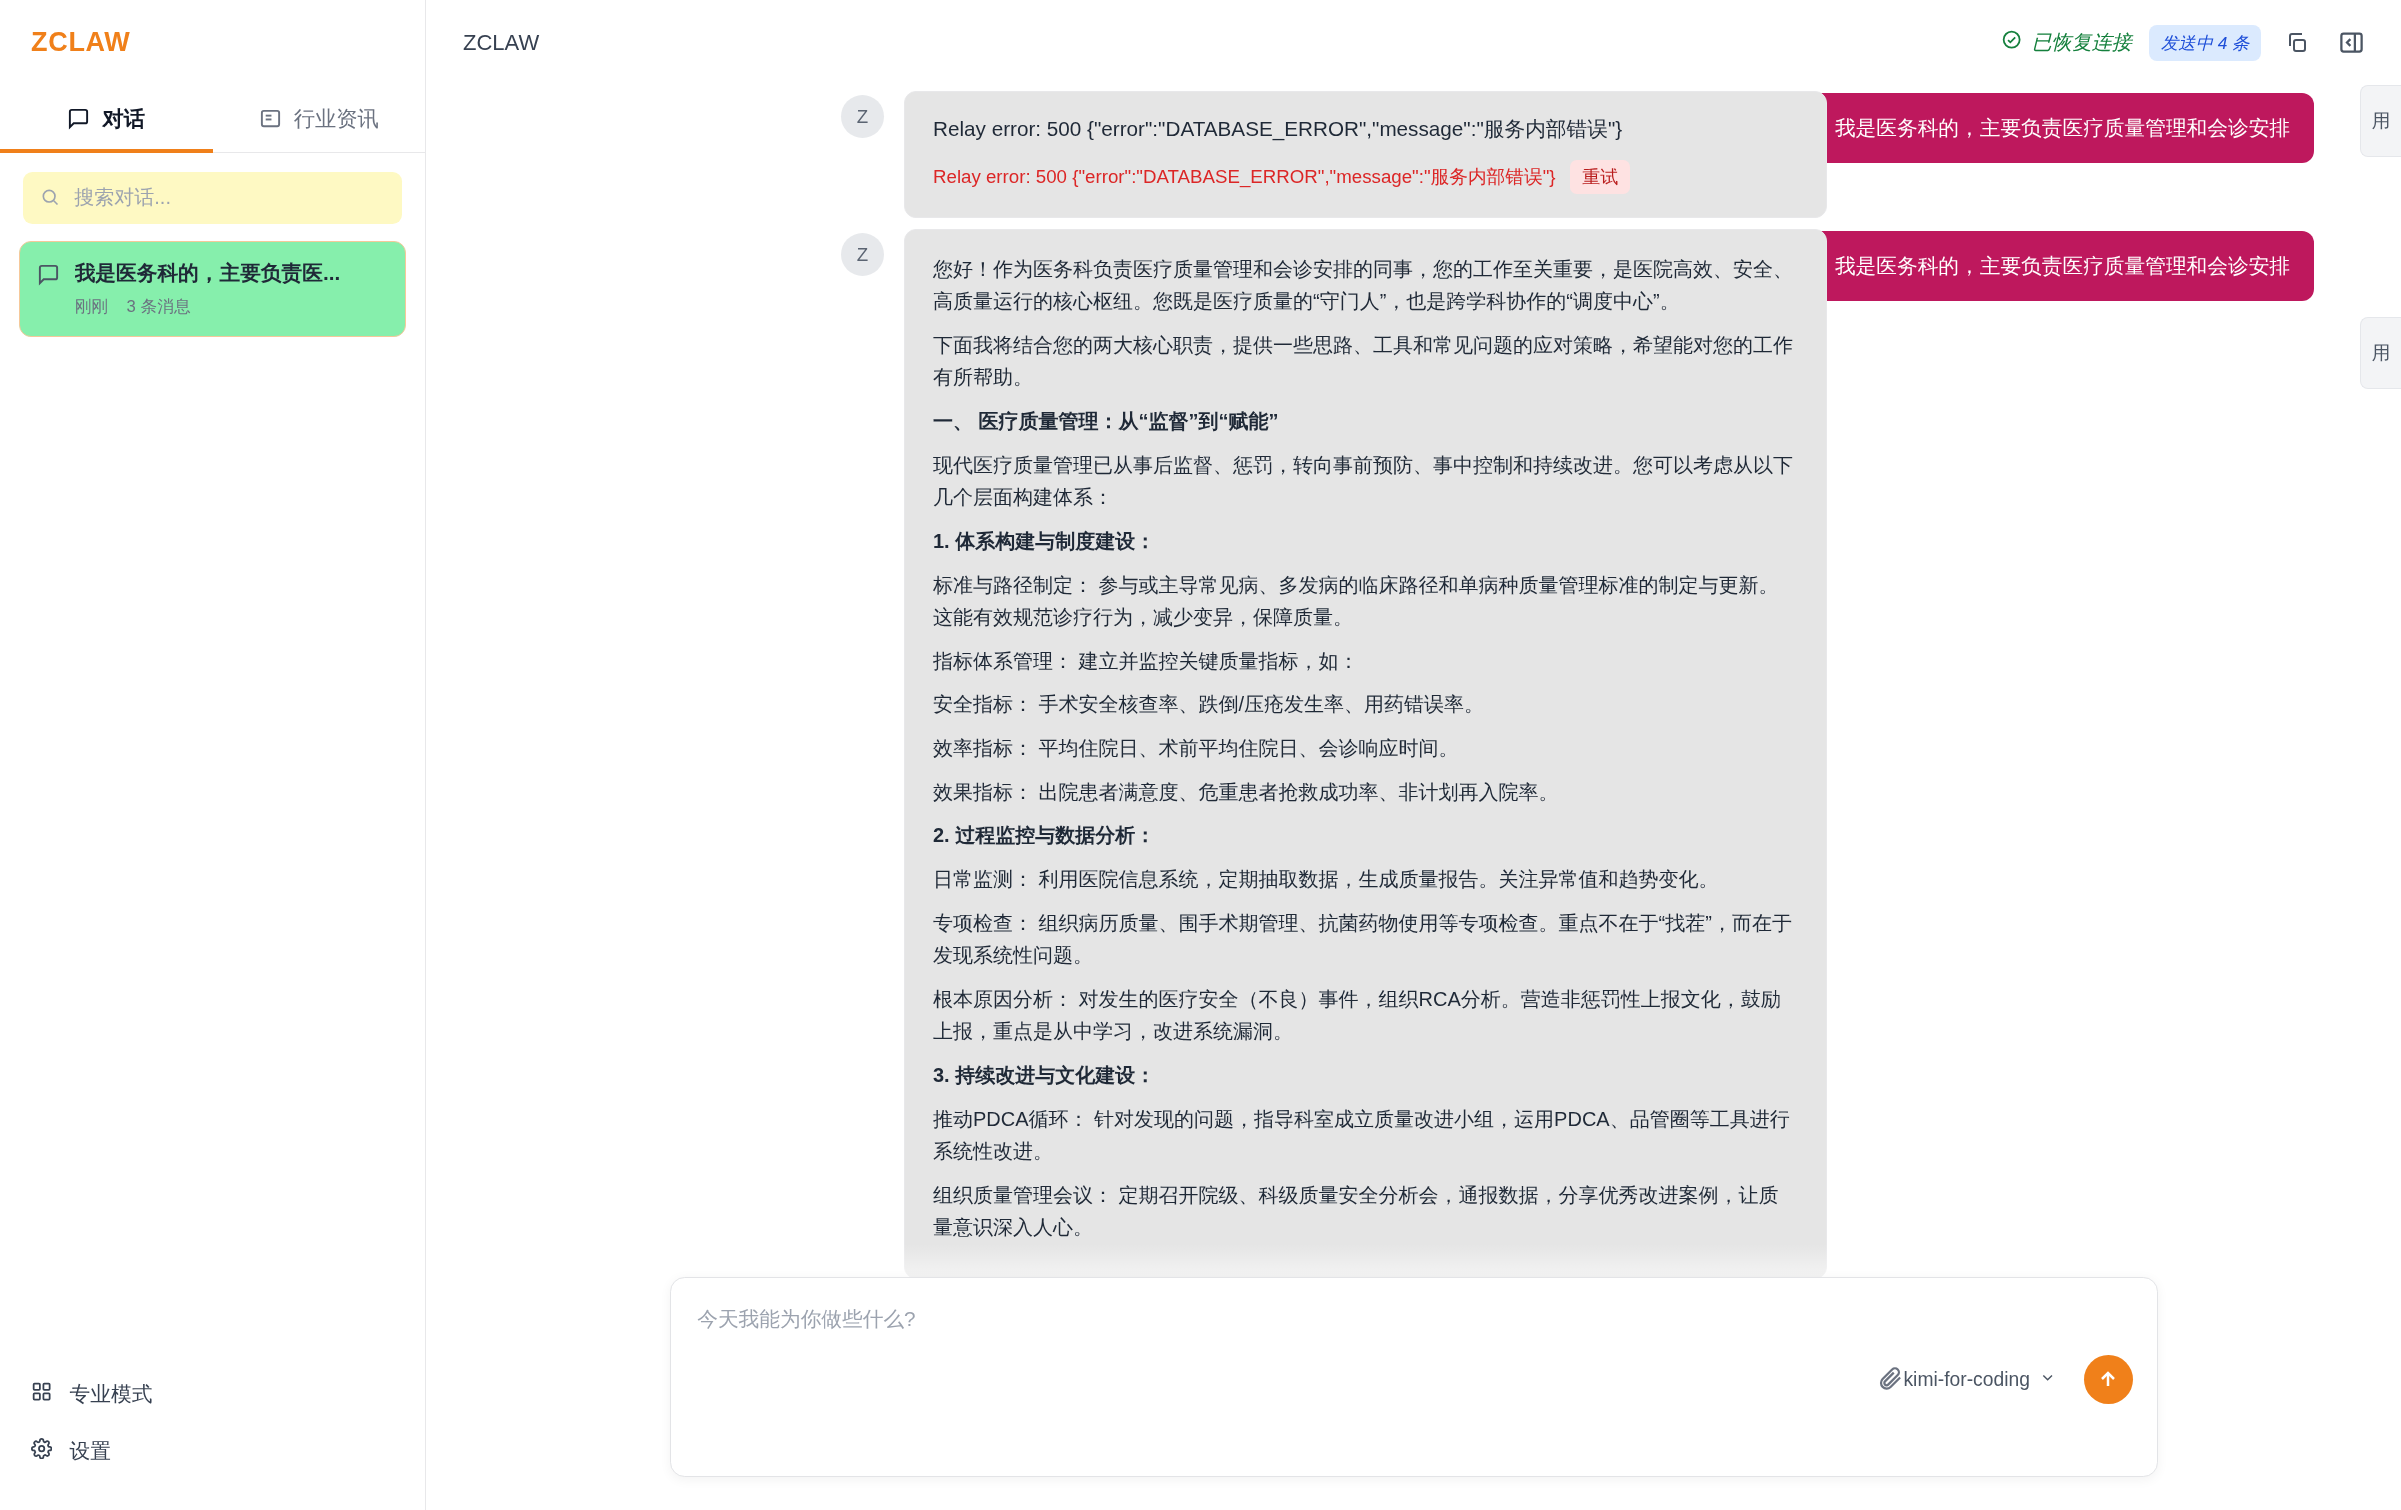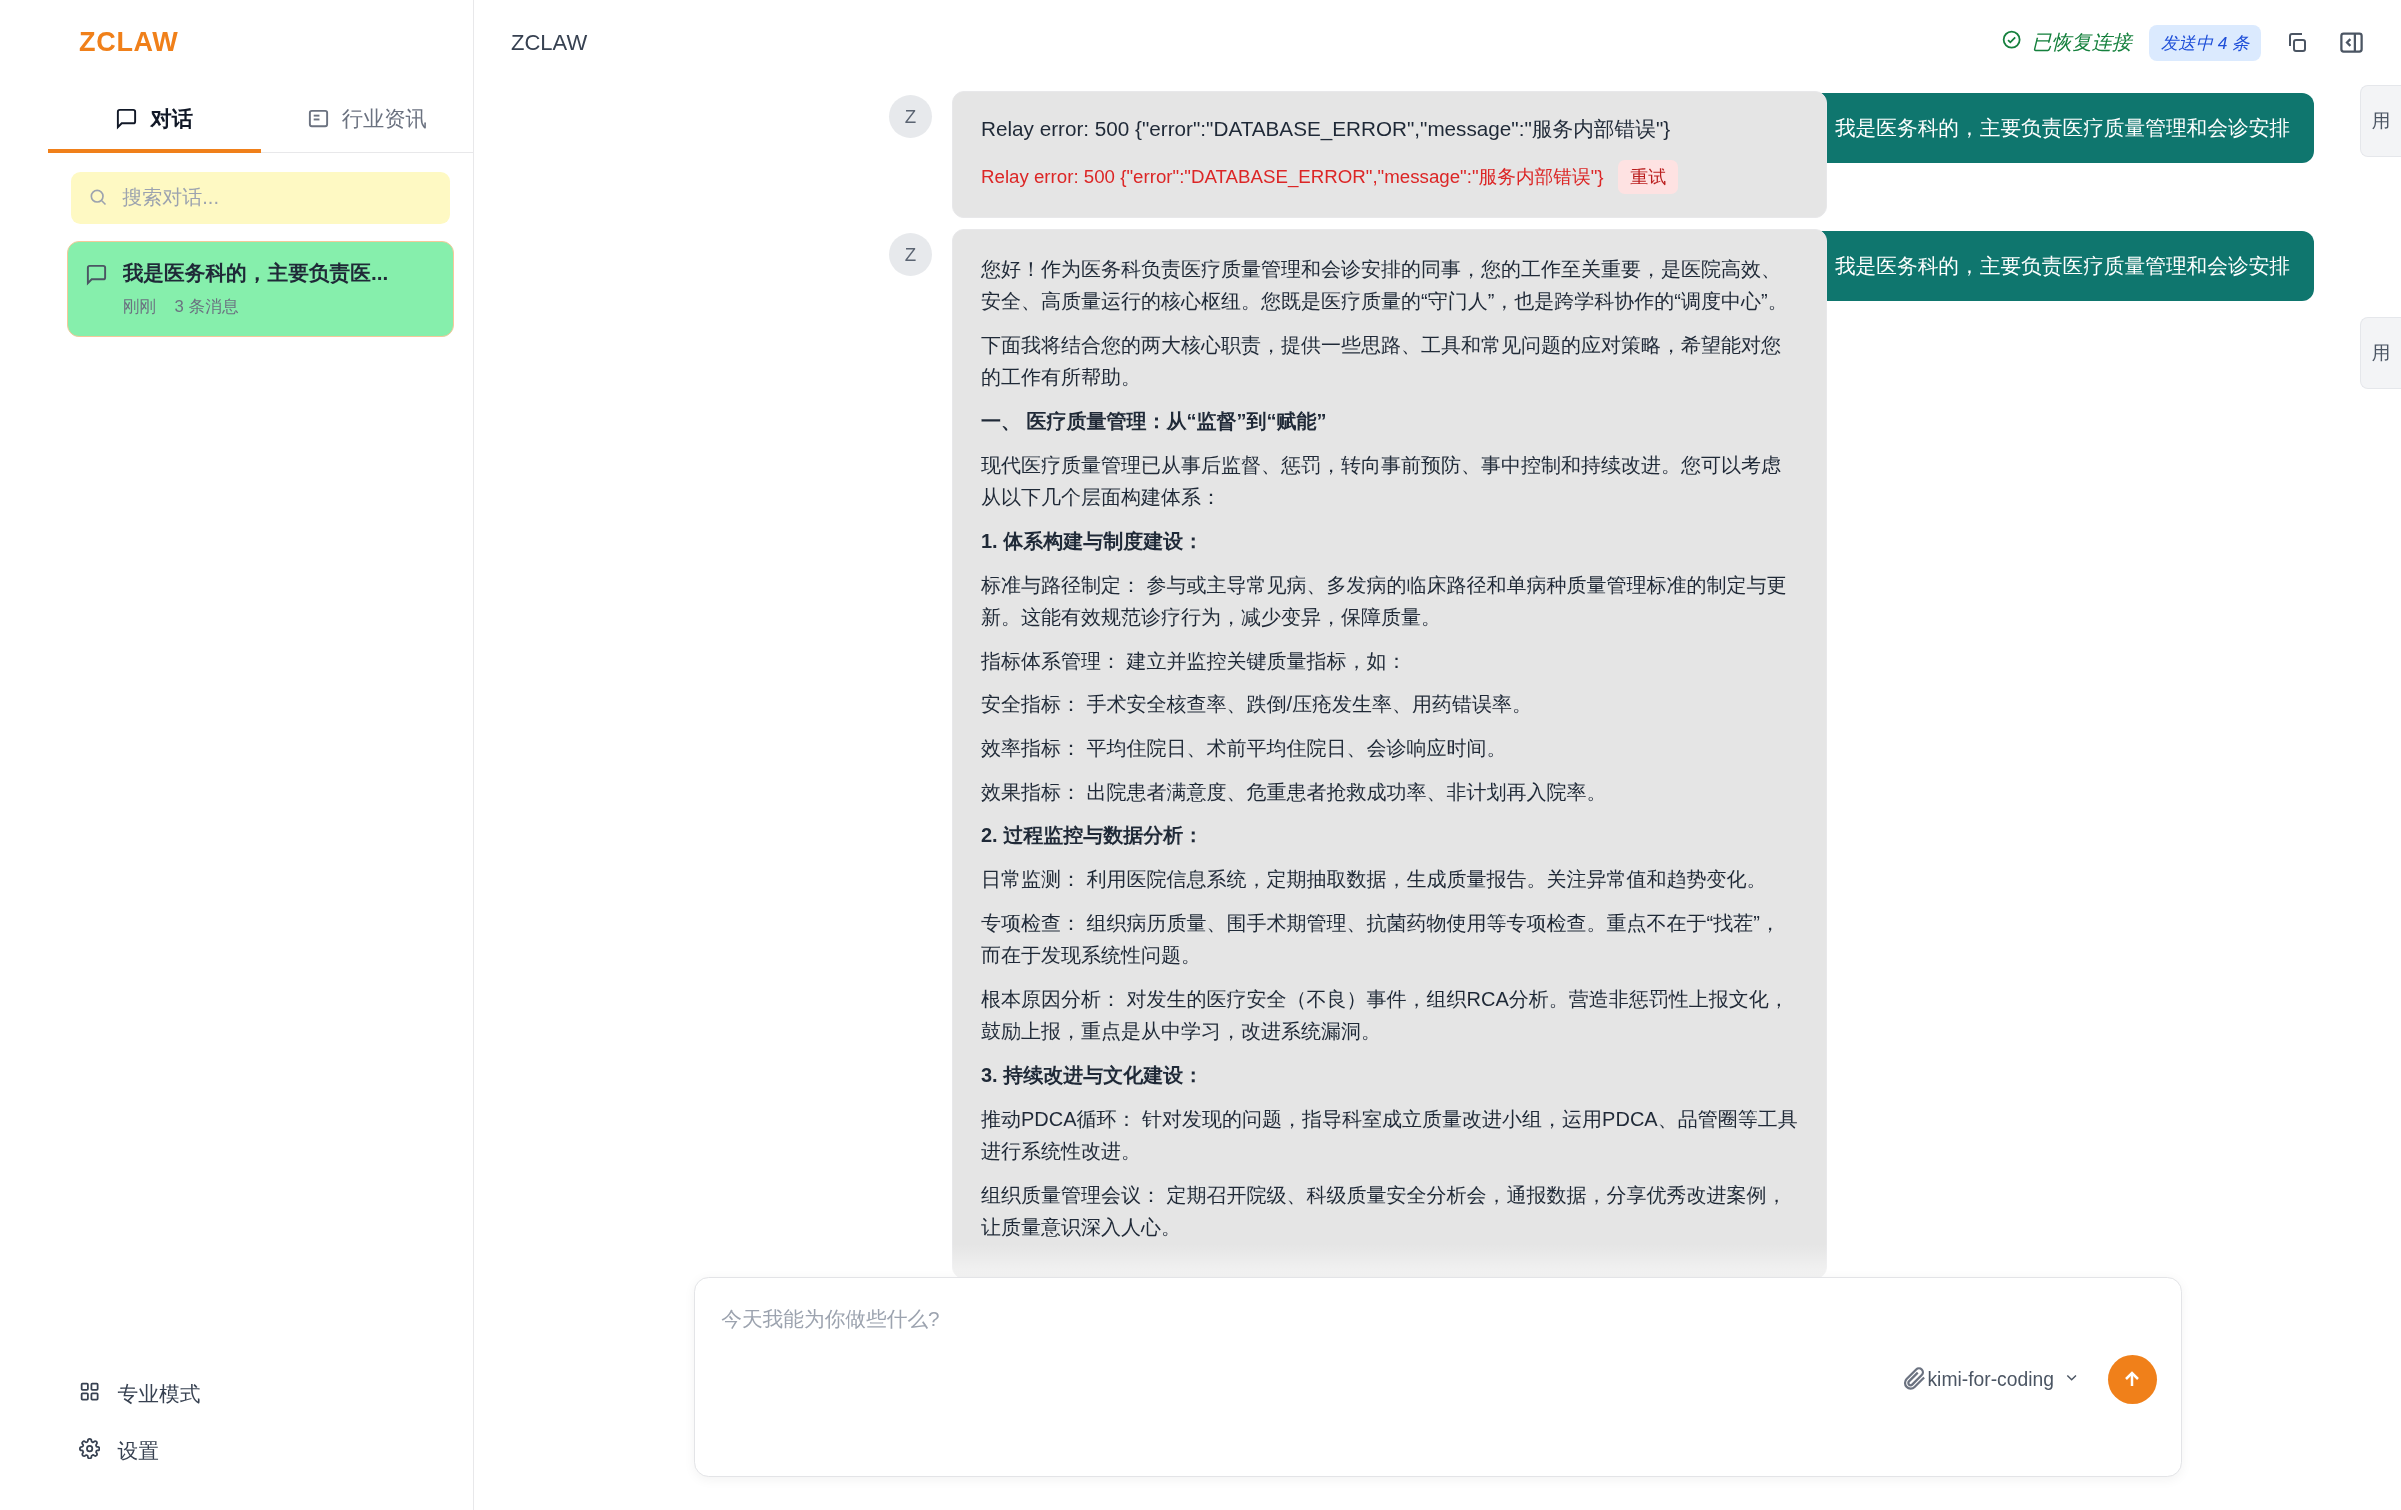--- a/index.html
+++ b/index.html
@@ -7,21 +7,20 @@
     margin: 0; padding: 0;
     width: 2401px; height: 1511px;
     overflow: hidden;
     background: #ffffff;
     font-family: "Liberation Sans", sans-serif;
   }
   .app {
     display: flex;
     width: 2401px; height: 1490px;
     position: relative;
-    padding-left: 48px;
   }
 
   
   .sidebar {
     width: 426px;
     height: 1511px;
     background: #ffffff;
     border-right: 1.3px solid #e8e8ea;
     display: flex;
     flex-direction: column;
@@ -154,21 +153,21 @@
 
   
   .chat {
     flex: 1;
     position: relative;
     overflow: hidden;
     padding: 0 0 0 0;
   }
   .msg-user-wrap { display: flex; justify-content: flex-end; padding-right: 87px; }
   .bubble-user {
-    background: #0f766e;
+    background: #be185d;
     color: #ffffff;
     font-size: 20.7px;
     border-radius: 12px;
     padding: 20px 24px;
     max-width: 667px;
     line-height: 1.45;
   }
   .msg-bot-wrap { display: flex; gap: 20px; padding-left: 415px; padding-right: 574px; }
   .avatar {
     width: 43px; height: 43px;

